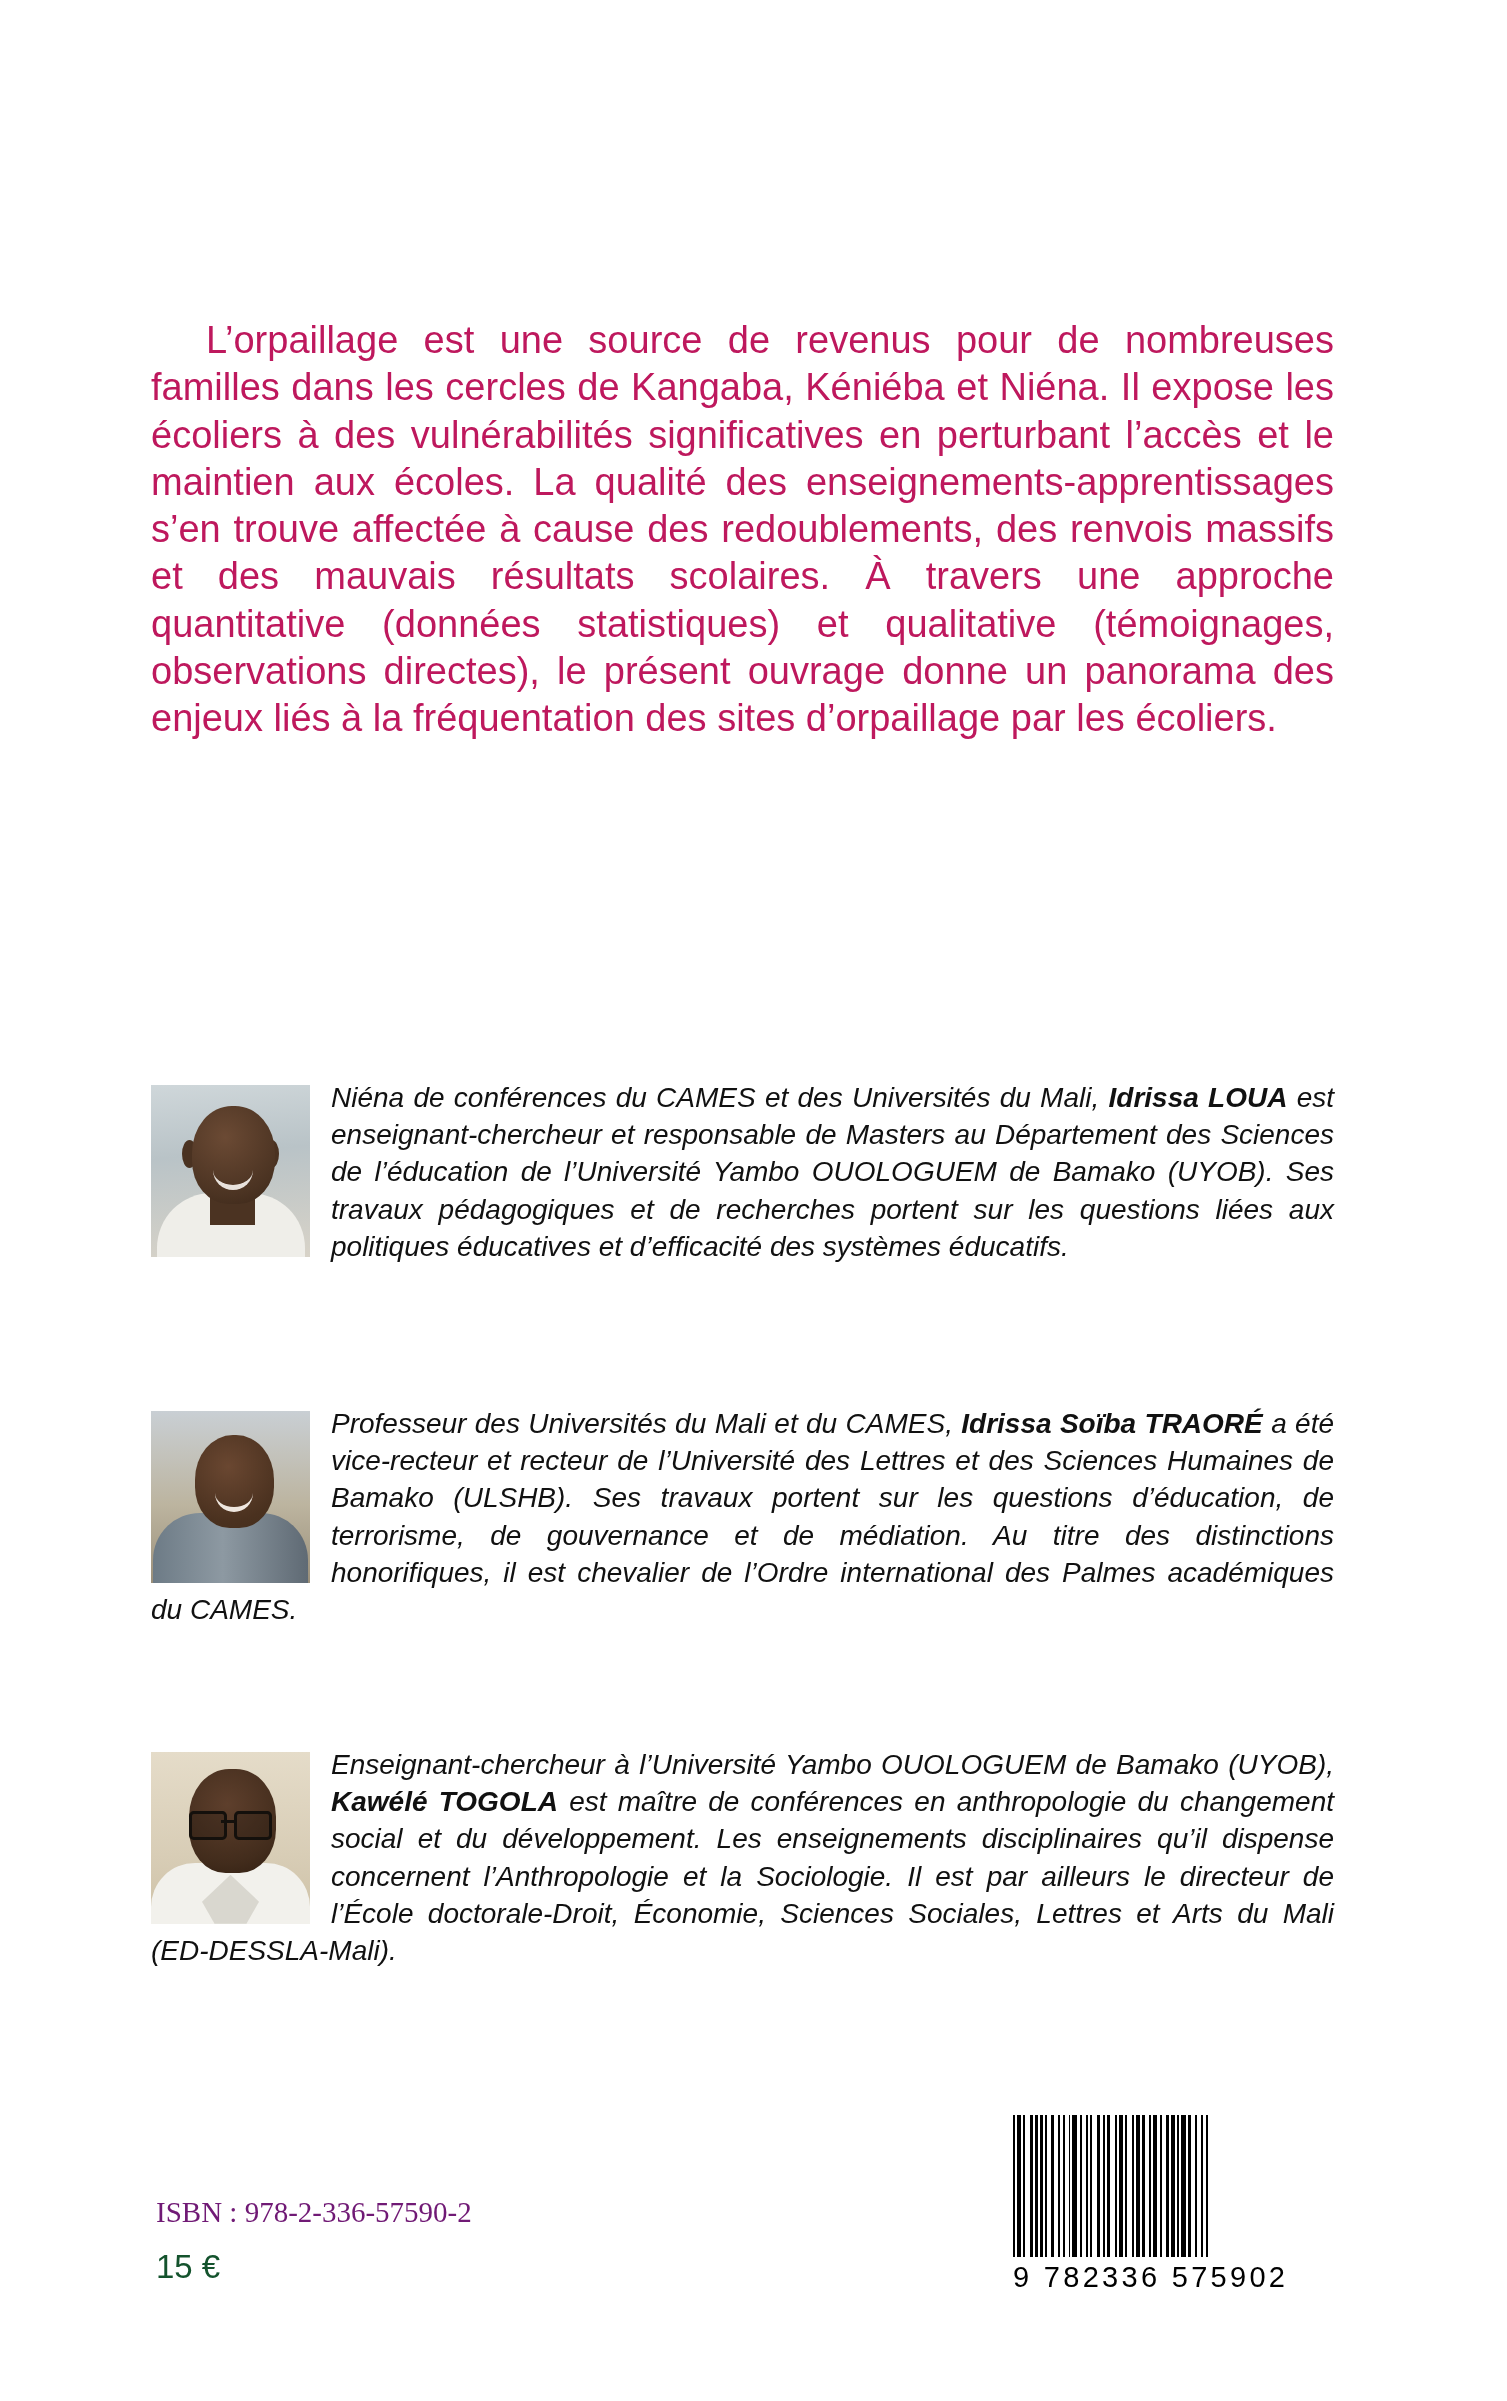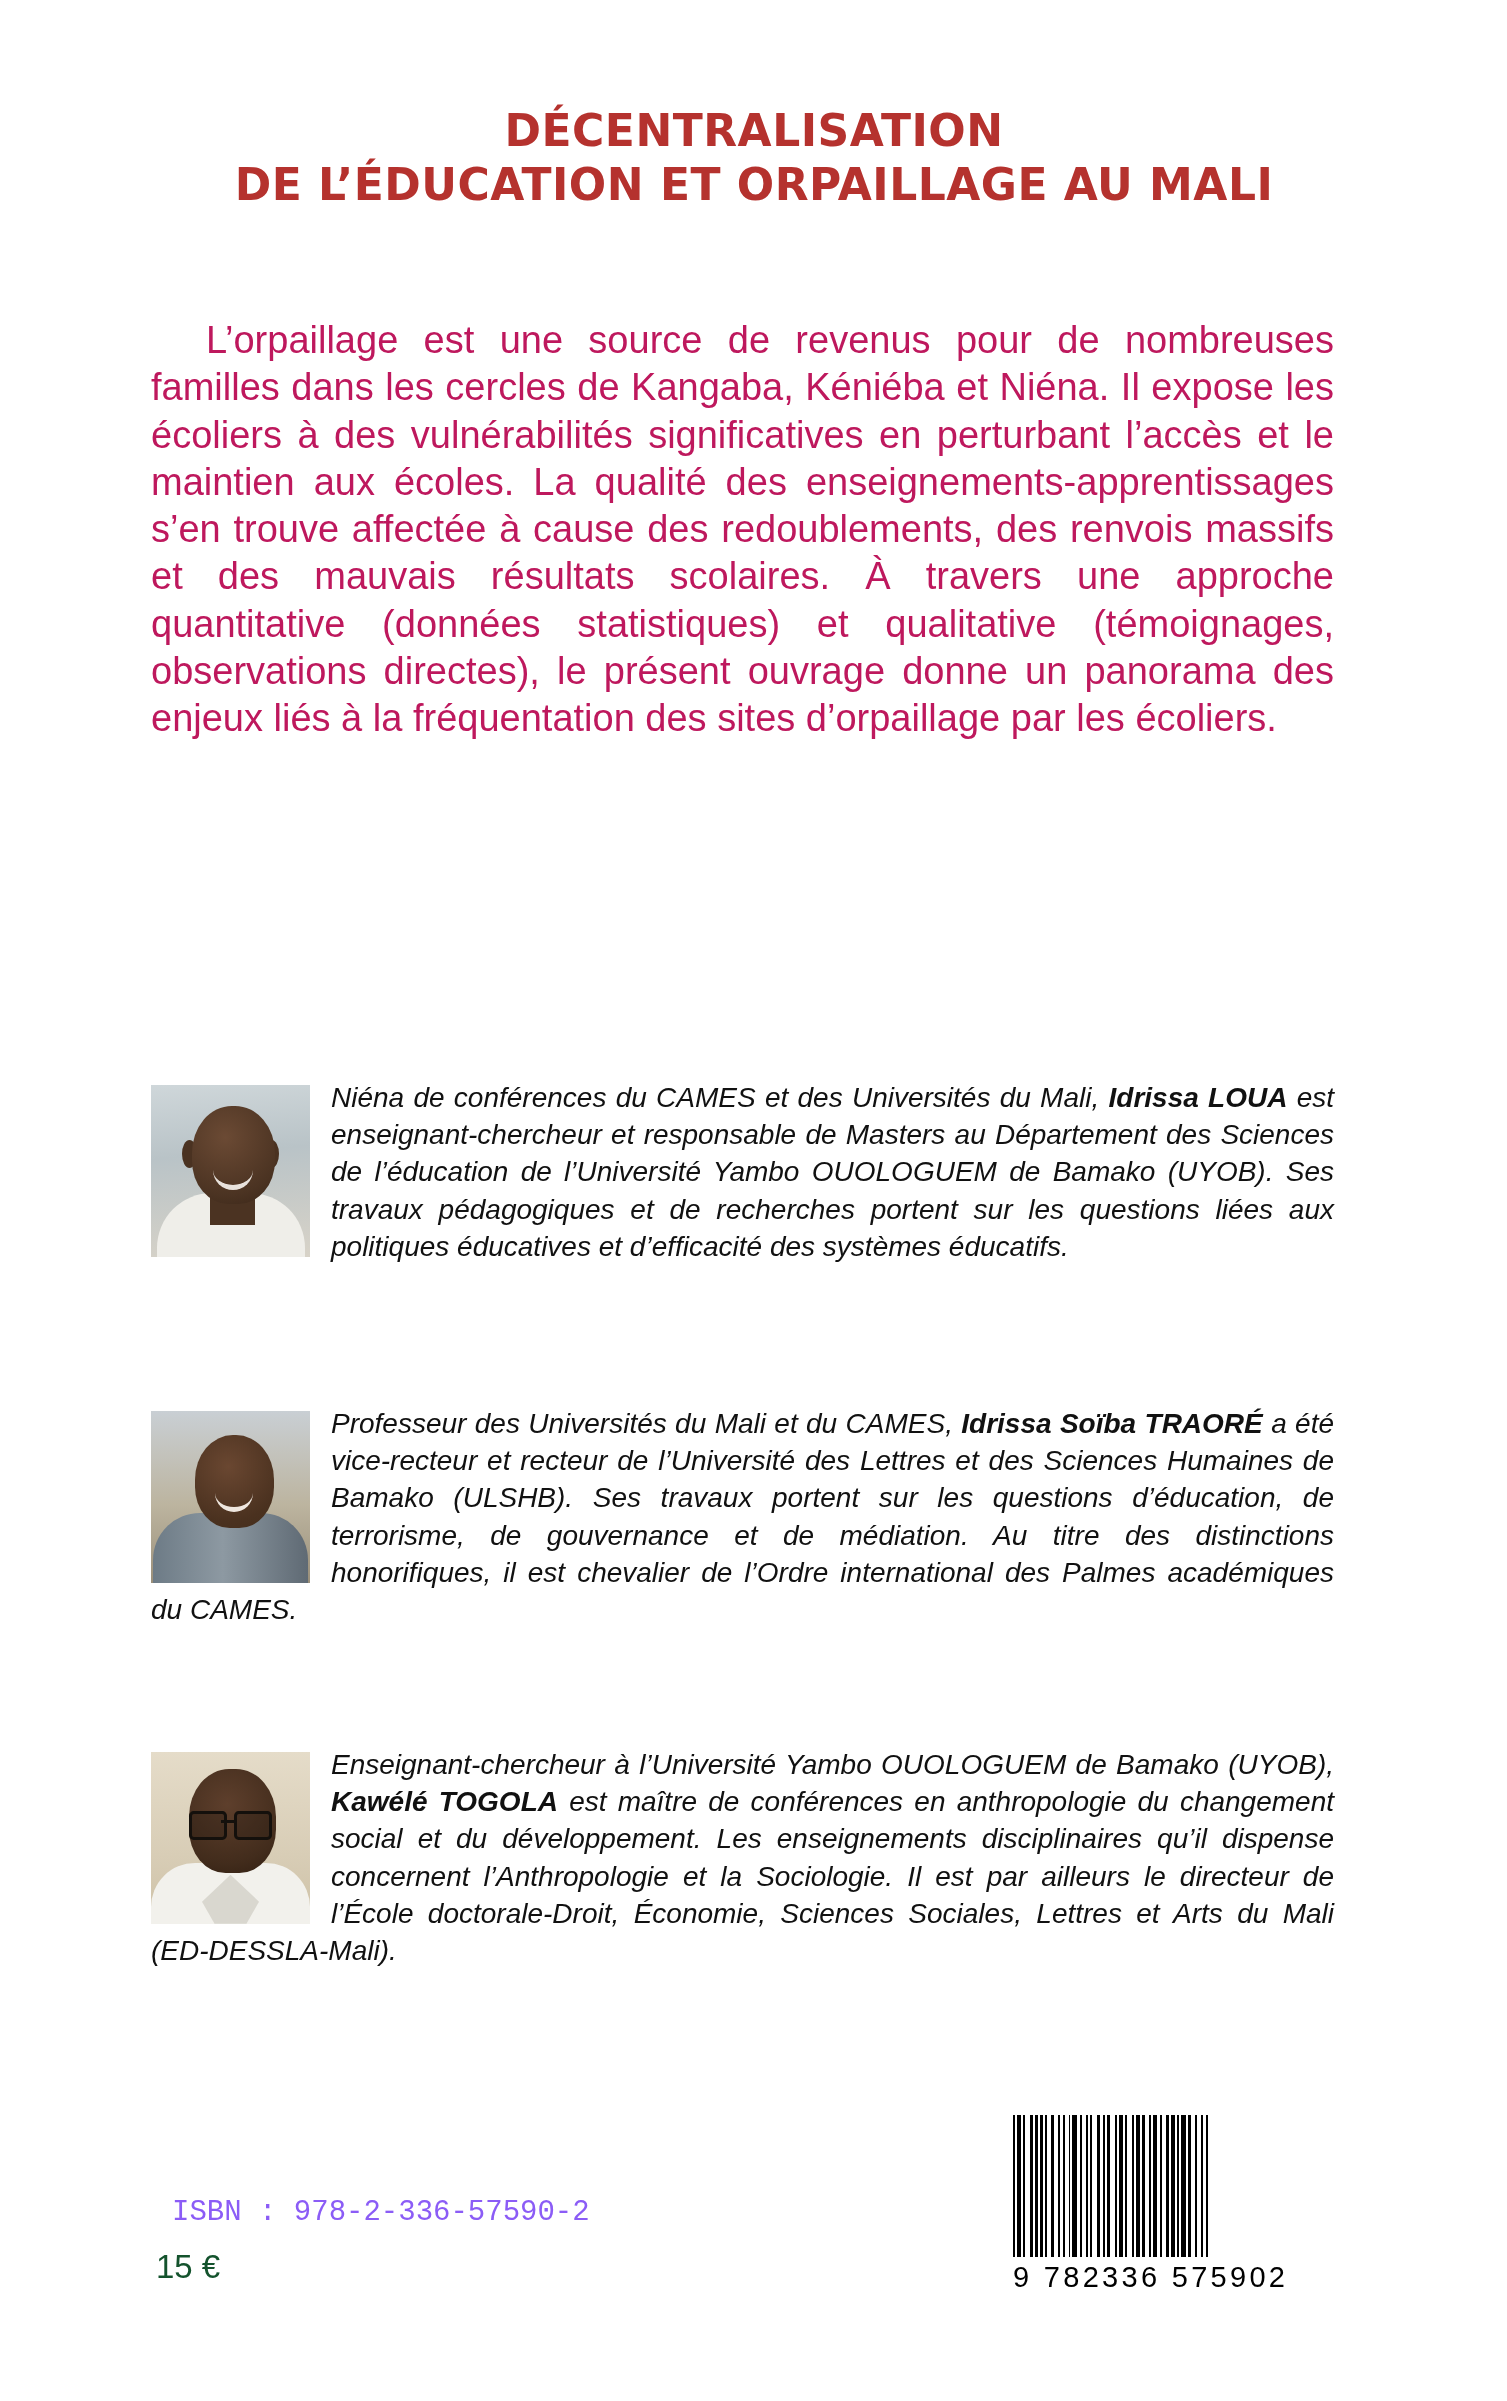--- a/index.html
+++ b/index.html
@@ -150,24 +150,23 @@
   .p3 .collar {
     position:absolute; left:51px; bottom:0; width:57px; height:49px;
     background:#d9d7cf; clip-path: polygon(50% 0, 100% 55%, 78% 100%, 22% 100%, 0 55%);
   }
 
   
   .isbn {
     position: absolute;
     left: 156px;
     top: 2196px;
-    font-family: Liberation Mono, monospace;
+    font-family: Liberation Serif, serif;
     font-size: 29px;
-    color: #8b5cf6;
-    margin-left: 16px;
+    color: #701a75;
   }
   .price {
     position: absolute;
     left: 156px;
     top: 2248px;
     font-family: "Liberation Sans", sans-serif;
     font-size: 33px;
     color: #14532d;
   }
 
@@ -195,24 +194,20 @@
     font-size: 29px;
     letter-spacing: 3.3px;
     white-space: nowrap;
   }
 </style>
 </head>
 <body>
 
 <div class="page">
 
-  <div class="title-block">
-    <span class="title-line">DÉCENTRALISATION</span>
-    <span class="title-line">DE L’ÉDUCATION ET ORPAILLAGE AU MALI</span>
-  </div>
 
   <div class="abstract"><span class="indent"></span><span>L’orpaillage est une source de revenus pour de nombreuses familles dans les cercles de Kangaba, Kéniéba et Niéna. Il expose les écoliers à des vulnérabilités significatives en perturbant l’accès et le maintien aux écoles. La qualité des enseignements-apprentissages s’en trouve affectée à cause des redoublements, des renvois massifs et des mauvais résultats scolaires. À travers une approche quantitative (données statistiques) et qualitative (témoignages, observations directes), le présent ouvrage donne un panorama des enjeux liés à la fréquentation des sites d’orpaillage par les écoliers.</span></div>
 
   <div class="bio bio-1">
     <div class="portrait p1">
       <div class="body"></div>
       <div class="neck"></div>
       <div class="ear-l"></div>
       <div class="ear-r"></div>
       <div class="head"></div>

